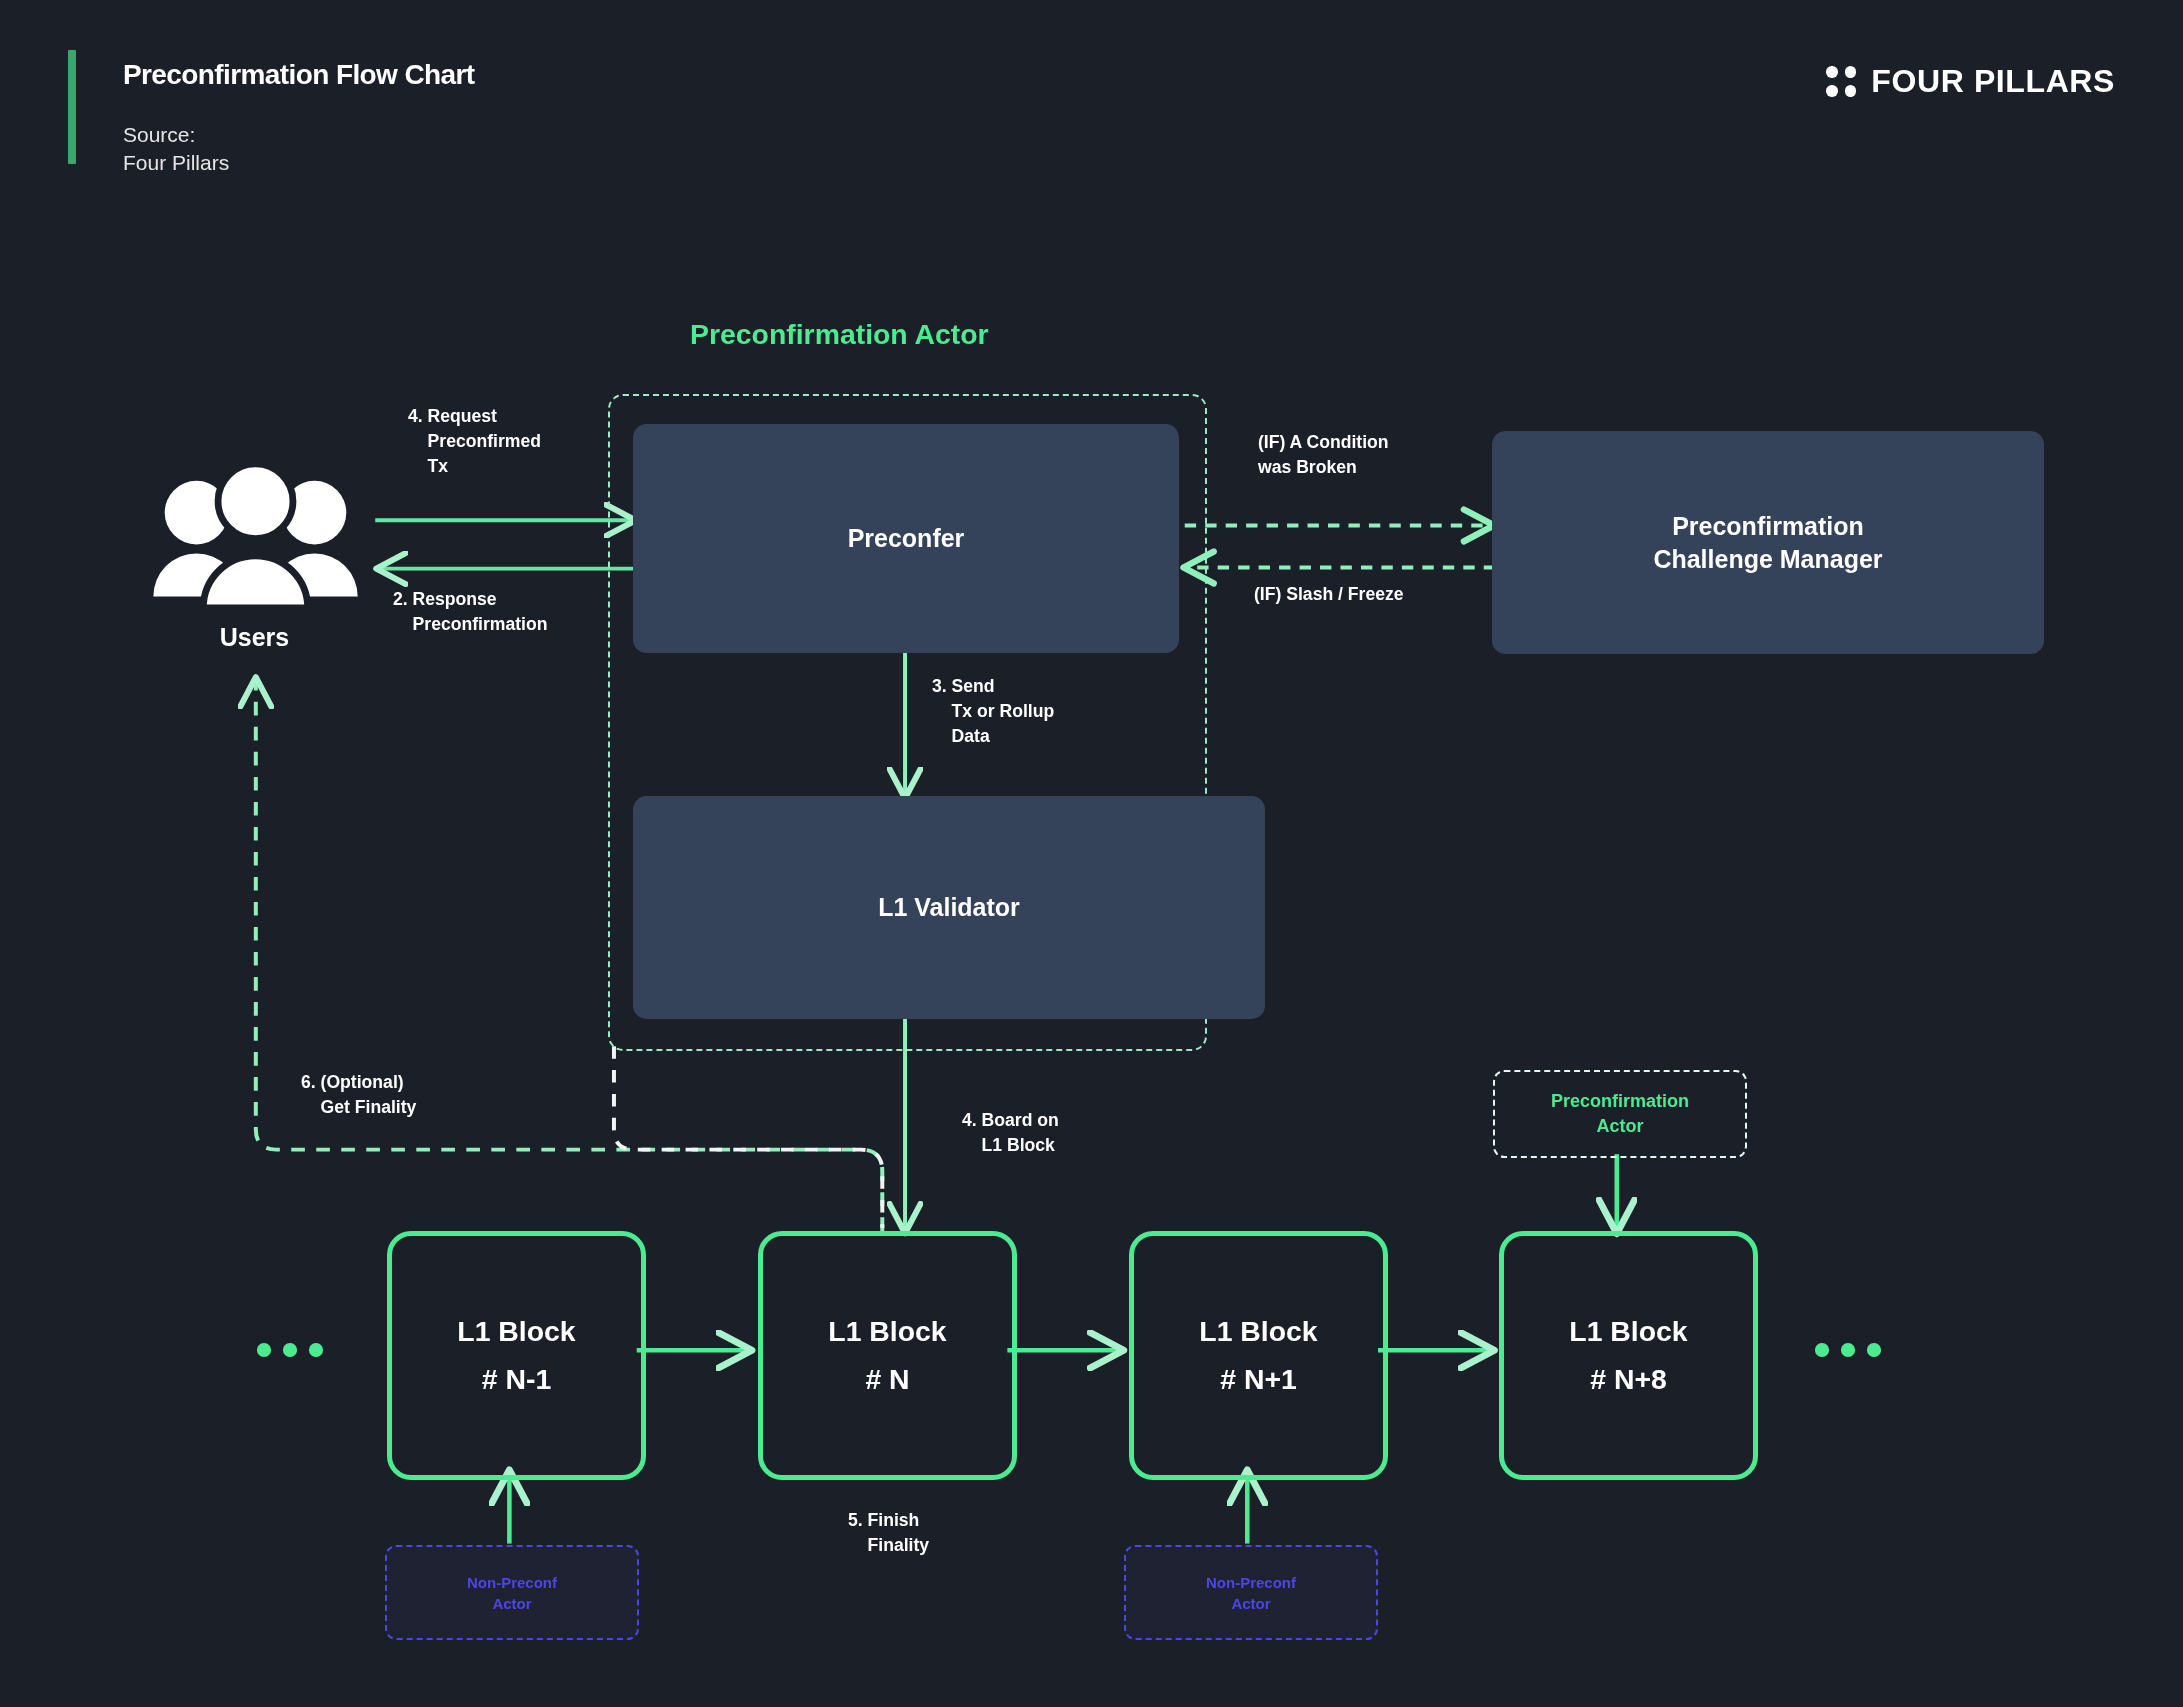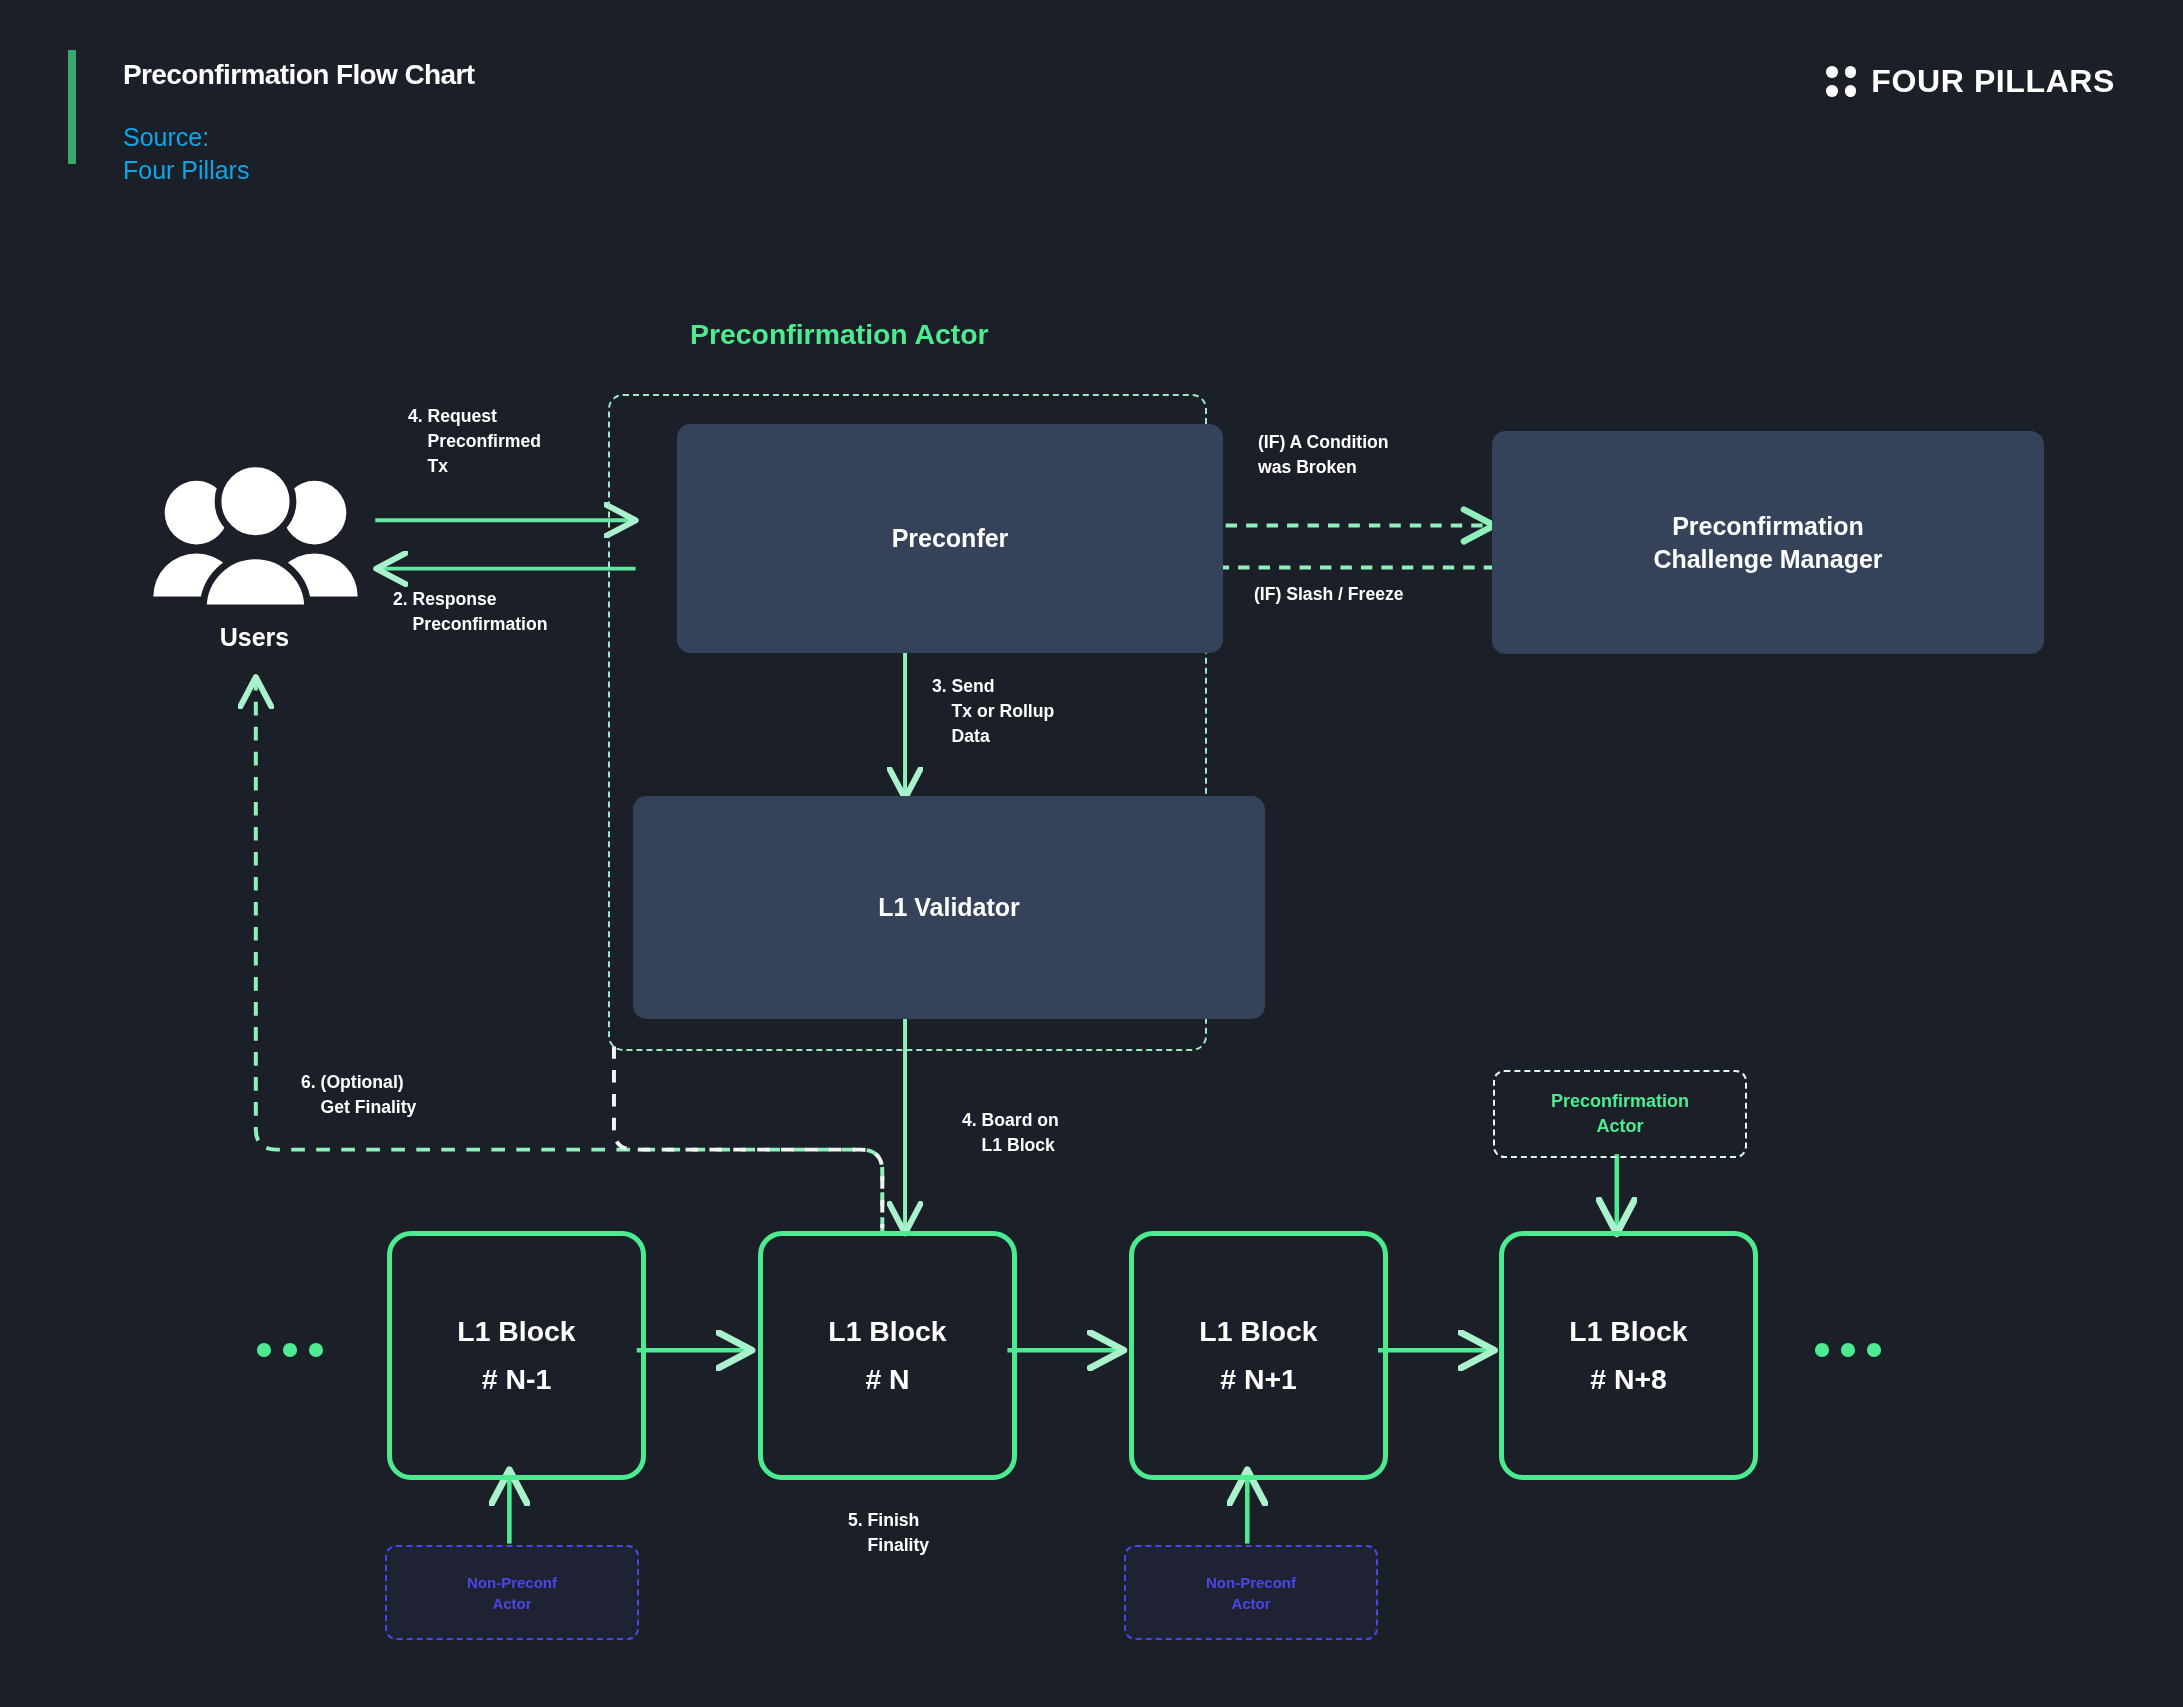--- a/index.html
+++ b/index.html
@@ -16,21 +16,21 @@
     position:absolute;left:68px;top:50px;width:8px;height:114px;
     background:#3aa76d;border-radius:1.1px;
   }
   #page-title{
     position:absolute;left:123px;top:59px;
     font-size:28px;font-weight:bold;letter-spacing:-0.6px;color:#ffffff;
     white-space:nowrap;
   }
   #source-label{
     position:absolute;left:123px;top:121px;
-    font-size:25px;font-weight:400;color:#0ea5e9;line-height:1.32;
+    font-size:21px;font-weight:400;color:#e5e5e5;line-height:1.32;
     white-space:pre;
   }
   #brand-logo{
     position:absolute;right:68px;top:63px;
     display:flex;align-items:center;gap:15px;
   }
   #brand-dots{
     display:grid;grid-template-columns:repeat(2,11.4px);
     grid-template-rows:repeat(2,11.4px);gap:7.4px;
   }
@@ -147,21 +147,21 @@
       <path d="M228,230 A76,76 0 0 1 380,230 Z" fill="#ffffff"></path>
       <circle cx="200" cy="62" r="66" fill="#ffffff" stroke="#1b2028" stroke-width="12"></circle>
       <path d="M108,250 A92,92 0 0 1 292,250 Z" fill="#ffffff" stroke="#1b2028" stroke-width="12"></path>
     </svg>
   </div>
   <div id="users-label">Users</div>
 
   <div id="actor-title">Preconfirmation Actor</div>
   <div class="actor-frame" style="left:608px;top:394px;width:595px;height:653px;"></div>
 
-  <div class="boxcard" style="left:633px;top:424px;width:546px;height:229px;margin-left:44px;">Preconfer</div>
+  <div class="boxcard" style="left:633px;top:424px;width:546px;height:229px;">Preconfer</div>
 
   <div class="boxcard" style="left:633px;top:796px;width:632px;height:223px;">L1 Validator</div>
 
   <div class="boxcard" style="left:1492px;top:431px;width:552px;height:223px;white-space:pre;">Preconfirmation
 Challenge Manager</div>
 
   <div class="steplabel" style="left:408px;top:404px;">4. Request
     Preconfirmed
     Tx</div>
   <div class="steplabel" style="left:393px;top:587px;">2. Response

